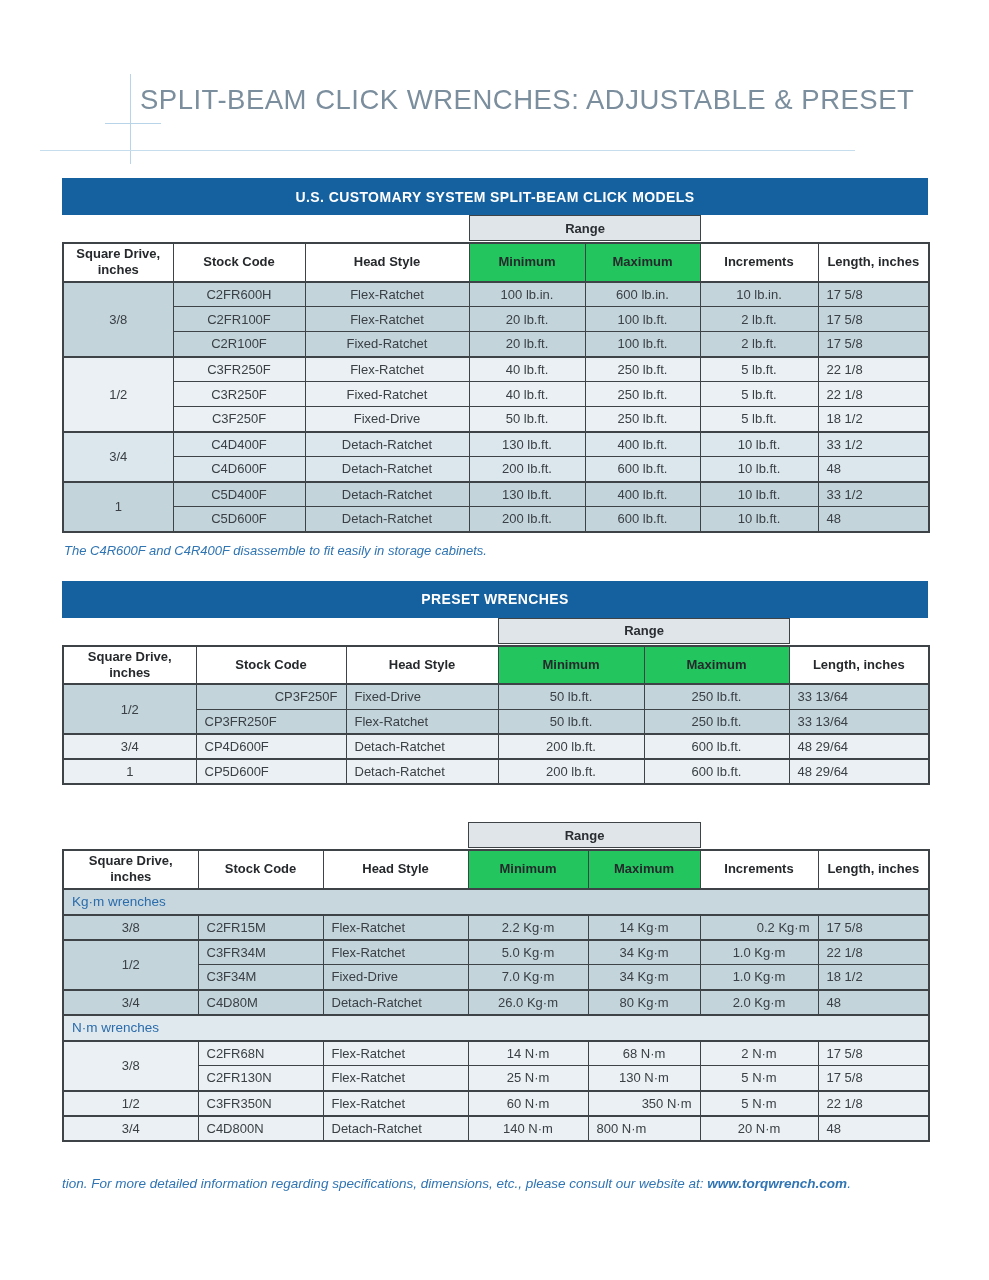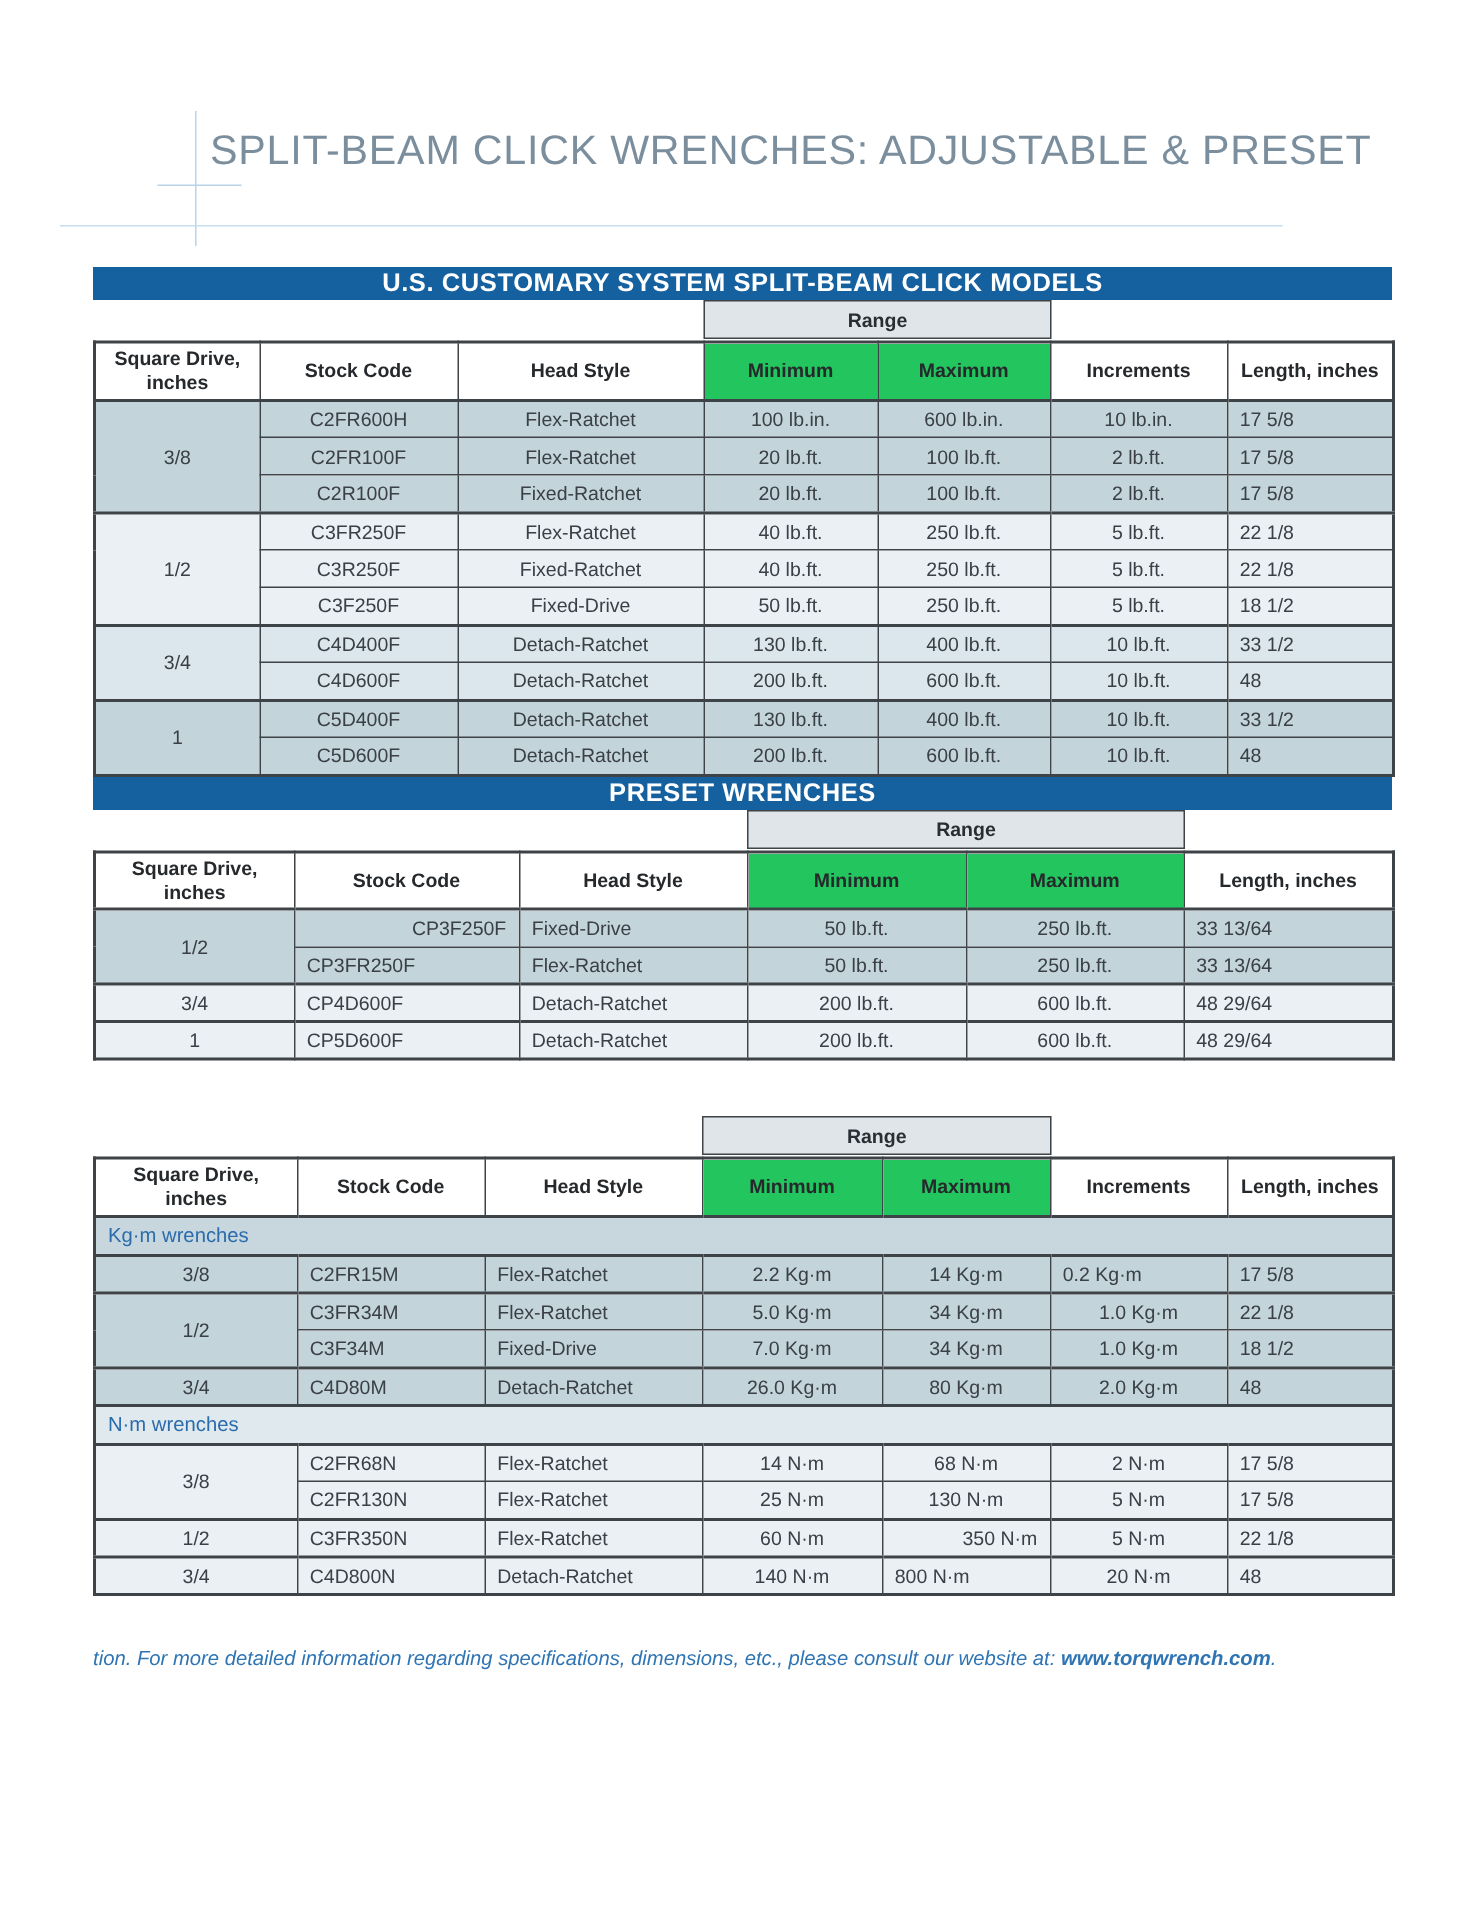--- a/index.html
+++ b/index.html
@@ -3,21 +3,21 @@
 <meta charset="utf-8">
 <style>
   html,body{margin:0;padding:0;background:#ffffff;}
   body{width:989px;height:1280px;overflow:hidden;font-family:"Liberation Sans",sans-serif;-webkit-font-smoothing:antialiased;}
   .header-block{position:relative;height:178px;width:989px;}
   .page-title{position:absolute;left:140px;top:84px;font-size:27.5px;letter-spacing:.5px;color:#7b8e9d;font-weight:400;white-space:nowrap;}
   .ch-v{position:absolute;left:130px;top:74px;width:1px;height:90px;background:#b7d4e9;}
   .ch-h{position:absolute;left:105px;top:123px;width:56px;height:1px;background:#b7d4e9;}
   .rule{position:absolute;left:40px;top:150px;width:815px;height:1px;background:#c6ddee;}
   .content{margin-left:62px;width:866px;}
-  .banner{height:22px;background:#15609f;color:#ffffff;font-size:17px;font-weight:700;letter-spacing:.4px;display:flex;align-items:center;justify-content:center;}
+  .banner{height:37px;background:#15609f;color:#ffffff;font-size:14px;font-weight:700;letter-spacing:.4px;display:flex;align-items:center;justify-content:center;}
   .range-strip{position:relative;height:27px;}
   .range-cell{position:absolute;top:0;height:26px;background:#dfe5e9;border:1px solid #3e4347;display:flex;align-items:center;justify-content:center;font-size:13px;font-weight:700;color:#2a2e33;box-sizing:border-box;}
   table.spec{border-collapse:collapse;table-layout:fixed;width:866px;border:2px solid #3e4347;}
   table.spec th,table.spec td{border:1px solid #3e4347;box-sizing:border-box;font-size:13px;color:#3a4045;padding:2px 8px;height:25px;overflow:hidden;white-space:nowrap;}
   table.spec th{background:#ffffff;font-weight:700;color:#26292c;text-align:center;height:37px;white-space:normal;line-height:1.25;border-bottom:2px solid #3e4347;padding:2px 4px;}
   table.spec th.gray{background:#22c55e;margin-top:46px;}
   tr.gs td{border-top:2px solid #3e4347;}
   td.shade-medium{background:#c3d4db;}
   td.shade-light{background:#dbe7ec;}
   td.shade-lightest{background:#eaf0f3;}
@@ -147,20 +147,21 @@
           <td class="shade-medium" style="text-align: center;">C5D600F</td>
           <td class="shade-medium" style="text-align: center;">Detach-Ratchet</td>
           <td class="shade-medium" style="text-align: center;">200 lb.ft.</td>
           <td class="shade-medium" style="text-align: center;">600 lb.ft.</td>
           <td class="shade-medium" style="text-align: center;">10 lb.ft.</td>
           <td class="shade-medium" style="text-align: left;">48</td>
         </tr>
       </tbody>
     </table>
 
+  <div class="note">The C4R600F and C4R400F disassemble to fit easily in storage cabinets.</div>
 
   <div class="banner">PRESET WRENCHES</div>
   <div class="range-strip">
     <div class="range-cell" style="left: 436px; width: 292px;">Range</div>
   </div>
   <table class="spec">
       <colgroup>
         <col style="width: 133px;">
         <col style="width: 150px;">
         <col style="width: 152px;">
@@ -242,21 +243,21 @@
       <tbody>
         <tr class="section-label gs">
           <td colspan="7" class="slabel-medium">Kg·m wrenches</td>
         </tr>
         <tr class="gs">
           <td rowspan="1" class="shade-medium" style="text-align: center;">3/8</td>
           <td class="shade-medium" style="text-align: left;">C2FR15M</td>
           <td class="shade-medium" style="text-align: left;">Flex-Ratchet</td>
           <td class="shade-medium" style="text-align: center;">2.2 Kg·m</td>
           <td class="shade-medium" style="text-align: center;">14 Kg·m</td>
-          <td class="shade-medium" style="text-align: left;">0.2 Kg·m</td>
+          <td class="shade-medium" style="text-align: right;">0.2 Kg·m</td>
           <td class="shade-medium" style="text-align: left;">17 5/8</td>
         </tr>
         <tr class="gs">
           <td rowspan="2" class="shade-medium" style="text-align: center;">1/2</td>
           <td class="shade-medium" style="text-align: left;">C3FR34M</td>
           <td class="shade-medium" style="text-align: left;">Flex-Ratchet</td>
           <td class="shade-medium" style="text-align: center;">5.0 Kg·m</td>
           <td class="shade-medium" style="text-align: center;">34 Kg·m</td>
           <td class="shade-medium" style="text-align: center;">1.0 Kg·m</td>
           <td class="shade-medium" style="text-align: left;">22 1/8</td>

